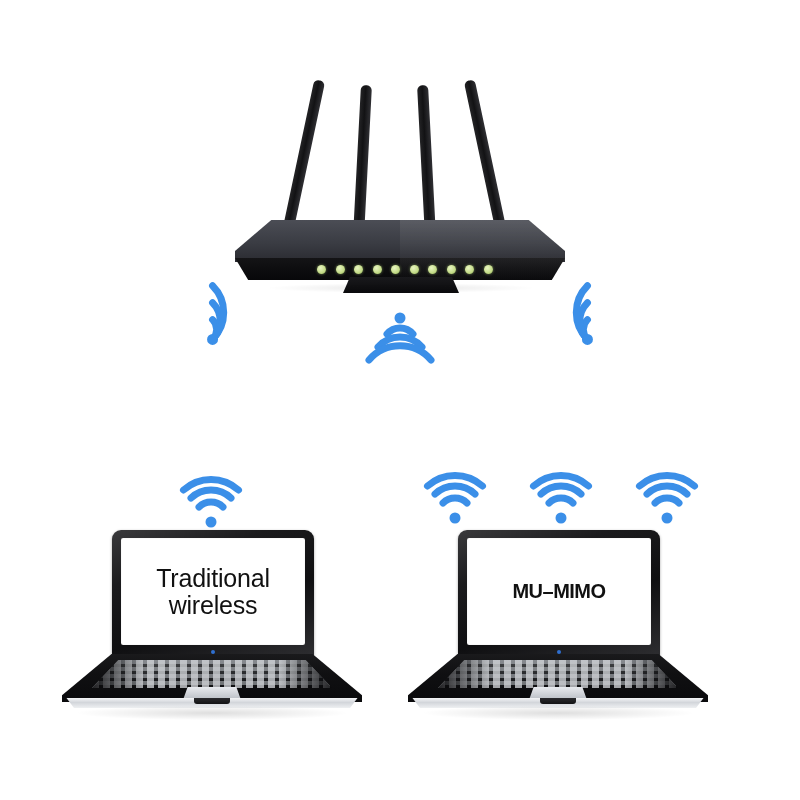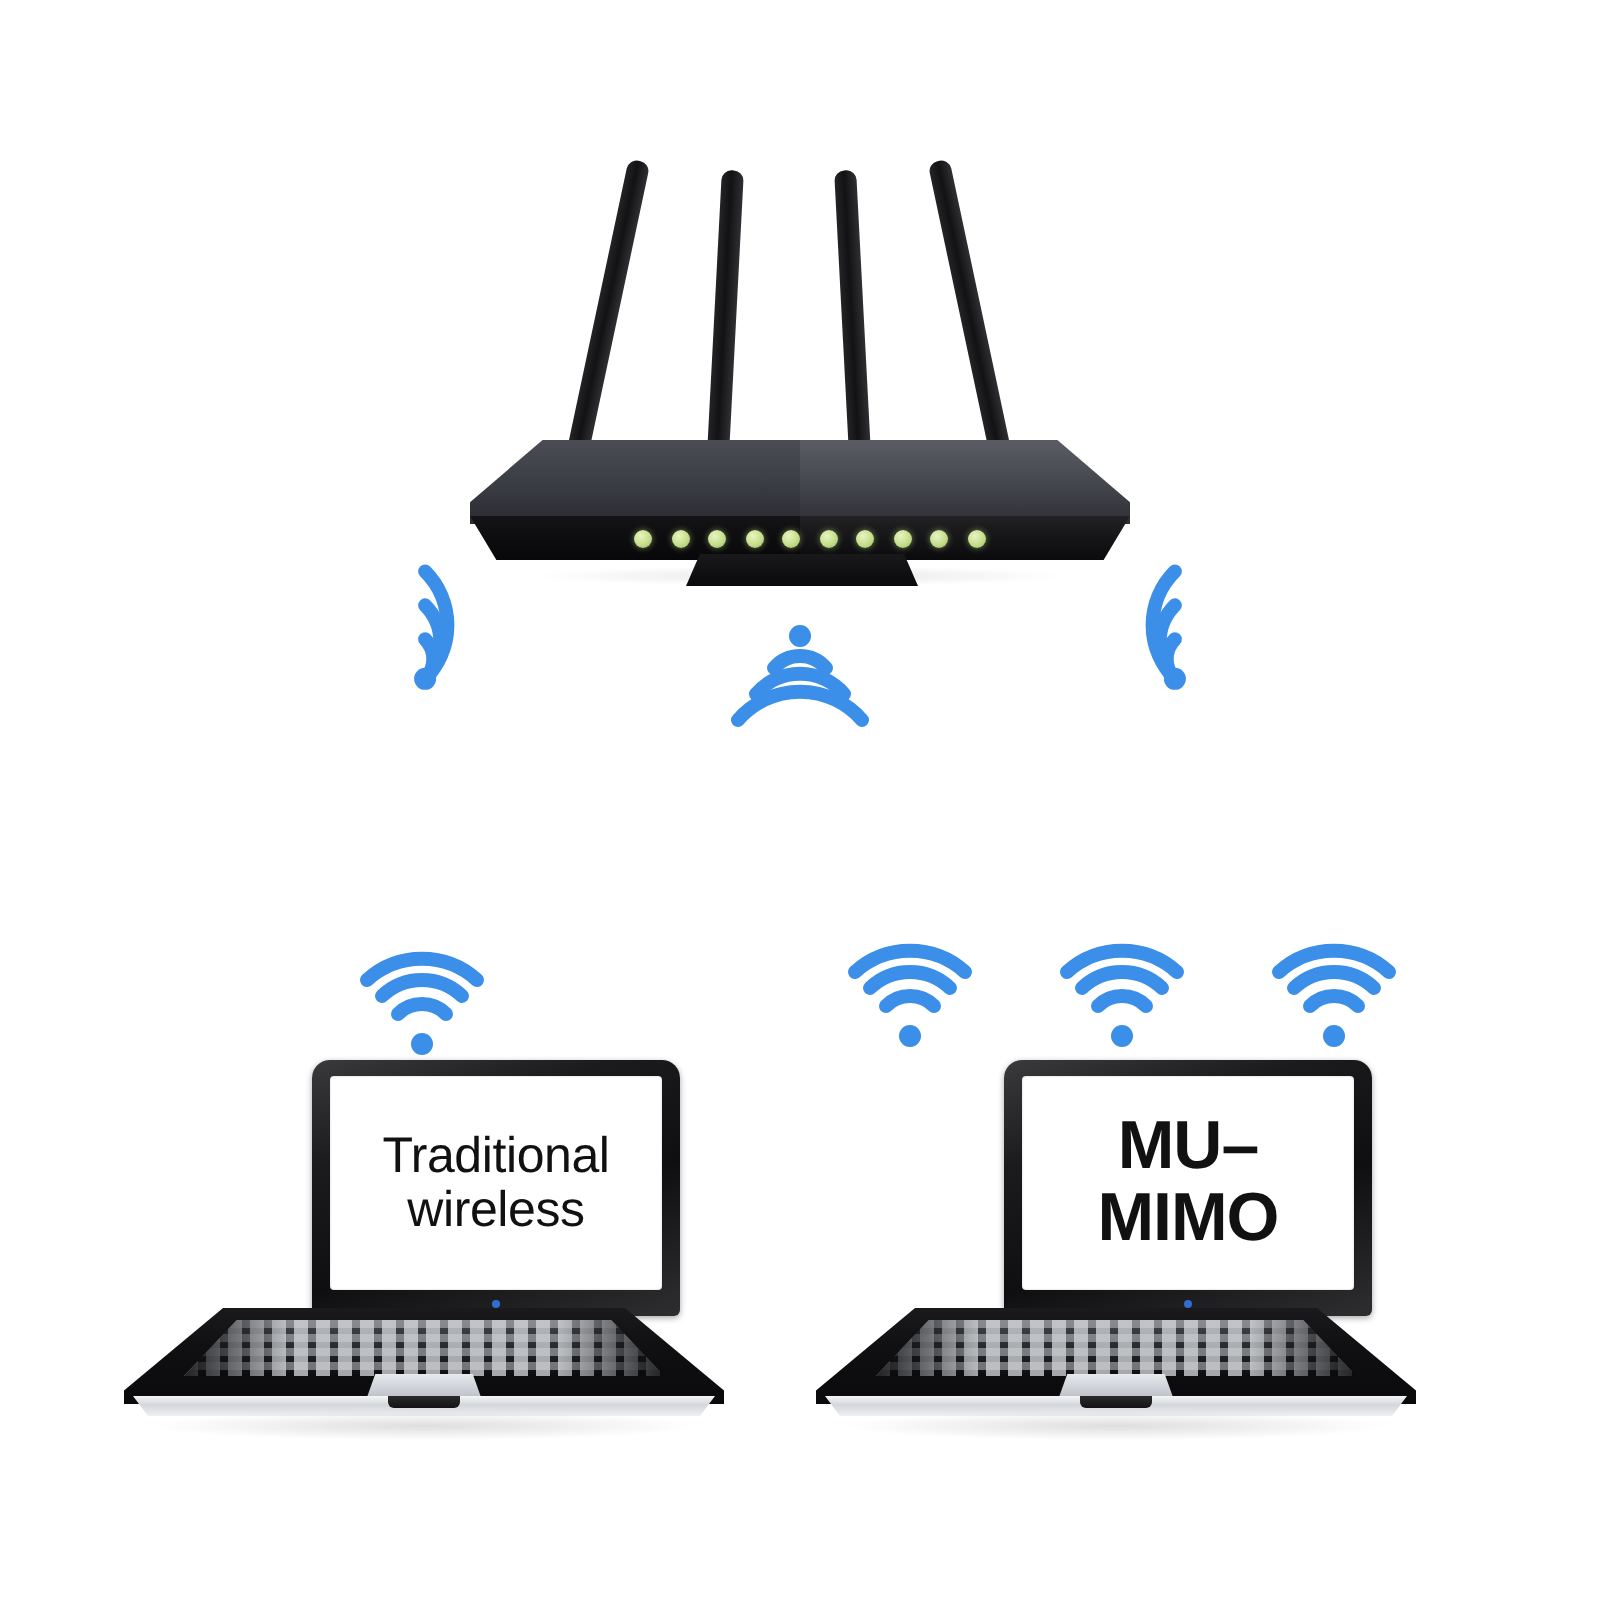--- a/index.html
+++ b/index.html
@@ -73,38 +73,37 @@
   .wifi-rt1{left:424px;top:478px;}
   .wifi-rt2{left:530px;top:478px;}
   .wifi-rt3{left:636px;top:478px;}
 
   
   .laptop{position:absolute;width:300px;height:190px;}
   .laptop-left{left:62px;top:530px;}
   .laptop-right{left:408px;top:530px;}
 
   .lid{
-    position:absolute;left:50px;top:0;width:184px;height:128px;
+    position:absolute;left:50px;top:0;width:202px;height:128px;
     background:linear-gradient(160deg,#3a3a3c 0%,#1b1b1d 28%,#0f0f11 60%,#2e2e31 100%);
     border-radius:9px 9px 3px 3px;
     box-shadow:0 1px 3px rgba(0,0,0,.35);
-    margin-left:44px;
   }
   .screen{
     position:absolute;left:9px;top:8px;right:9px;bottom:13px;
     background:#ffffff;border-radius:2px;
     display:flex;align-items:center;justify-content:center;
     box-shadow:inset 0 0 1px rgba(0,0,0,.25);
   }
   .screen-text{
     color:#111;text-align:center;line-height:1.05;
     padding:0 6px;white-space:pre-line;
   }
   .text-traditional{font-size:25px;font-weight:400;letter-spacing:-.2px;}
-  .text-mumimo{font-size:34px;font-weight:700;letter-spacing:-.5px;}
+  .text-mumimo{font-size:20px;font-weight:700;letter-spacing:-.5px;}
   .cam{
     position:absolute;left:50%;bottom:4px;margin-left:-2px;
     width:4px;height:4px;border-radius:50%;
     background:#2f6fd0;
   }
 
   .deck{
     position:absolute;left:0;top:124px;width:300px;height:48px;
     background:linear-gradient(180deg,#1a1a1c 0%,#101012 40%,#0a0a0c 100%);
     clip-path:polygon(16.5% 0%, 83.5% 0%, 100% 86%, 100% 100%, 0% 100%, 0% 86%);

